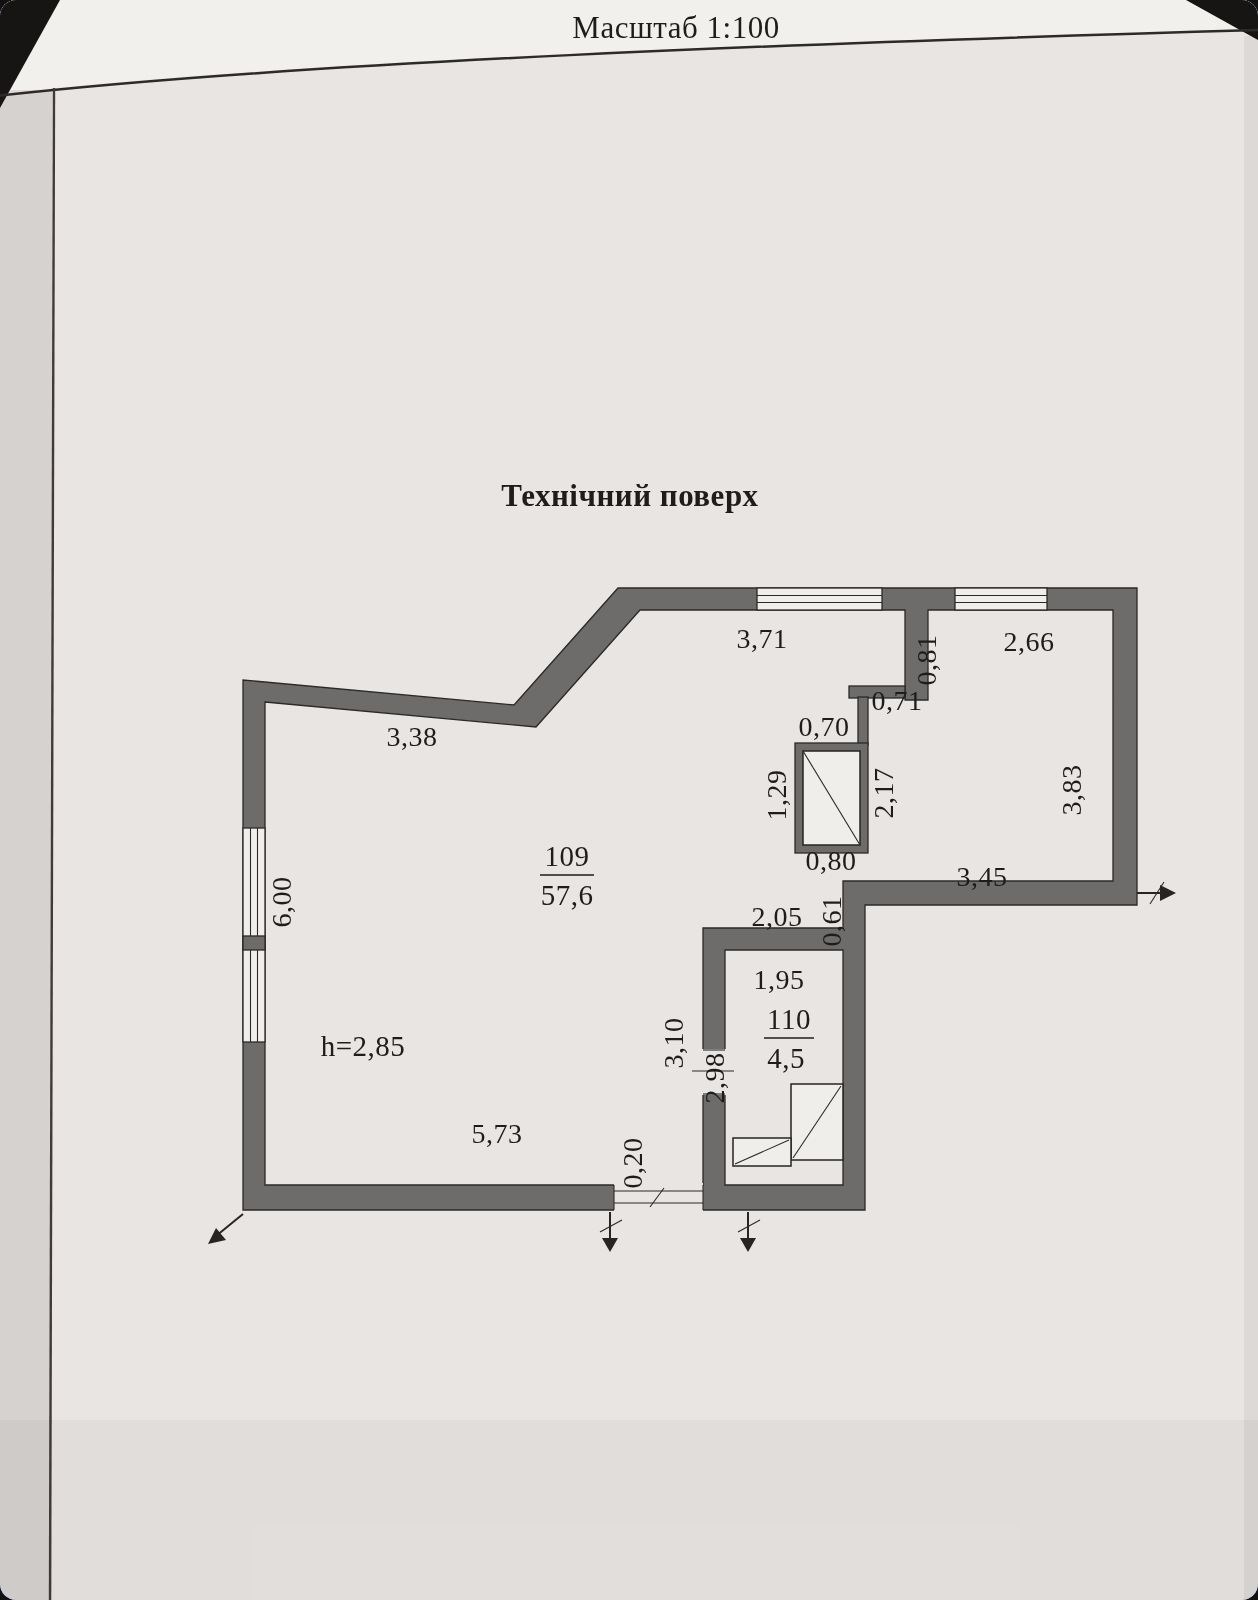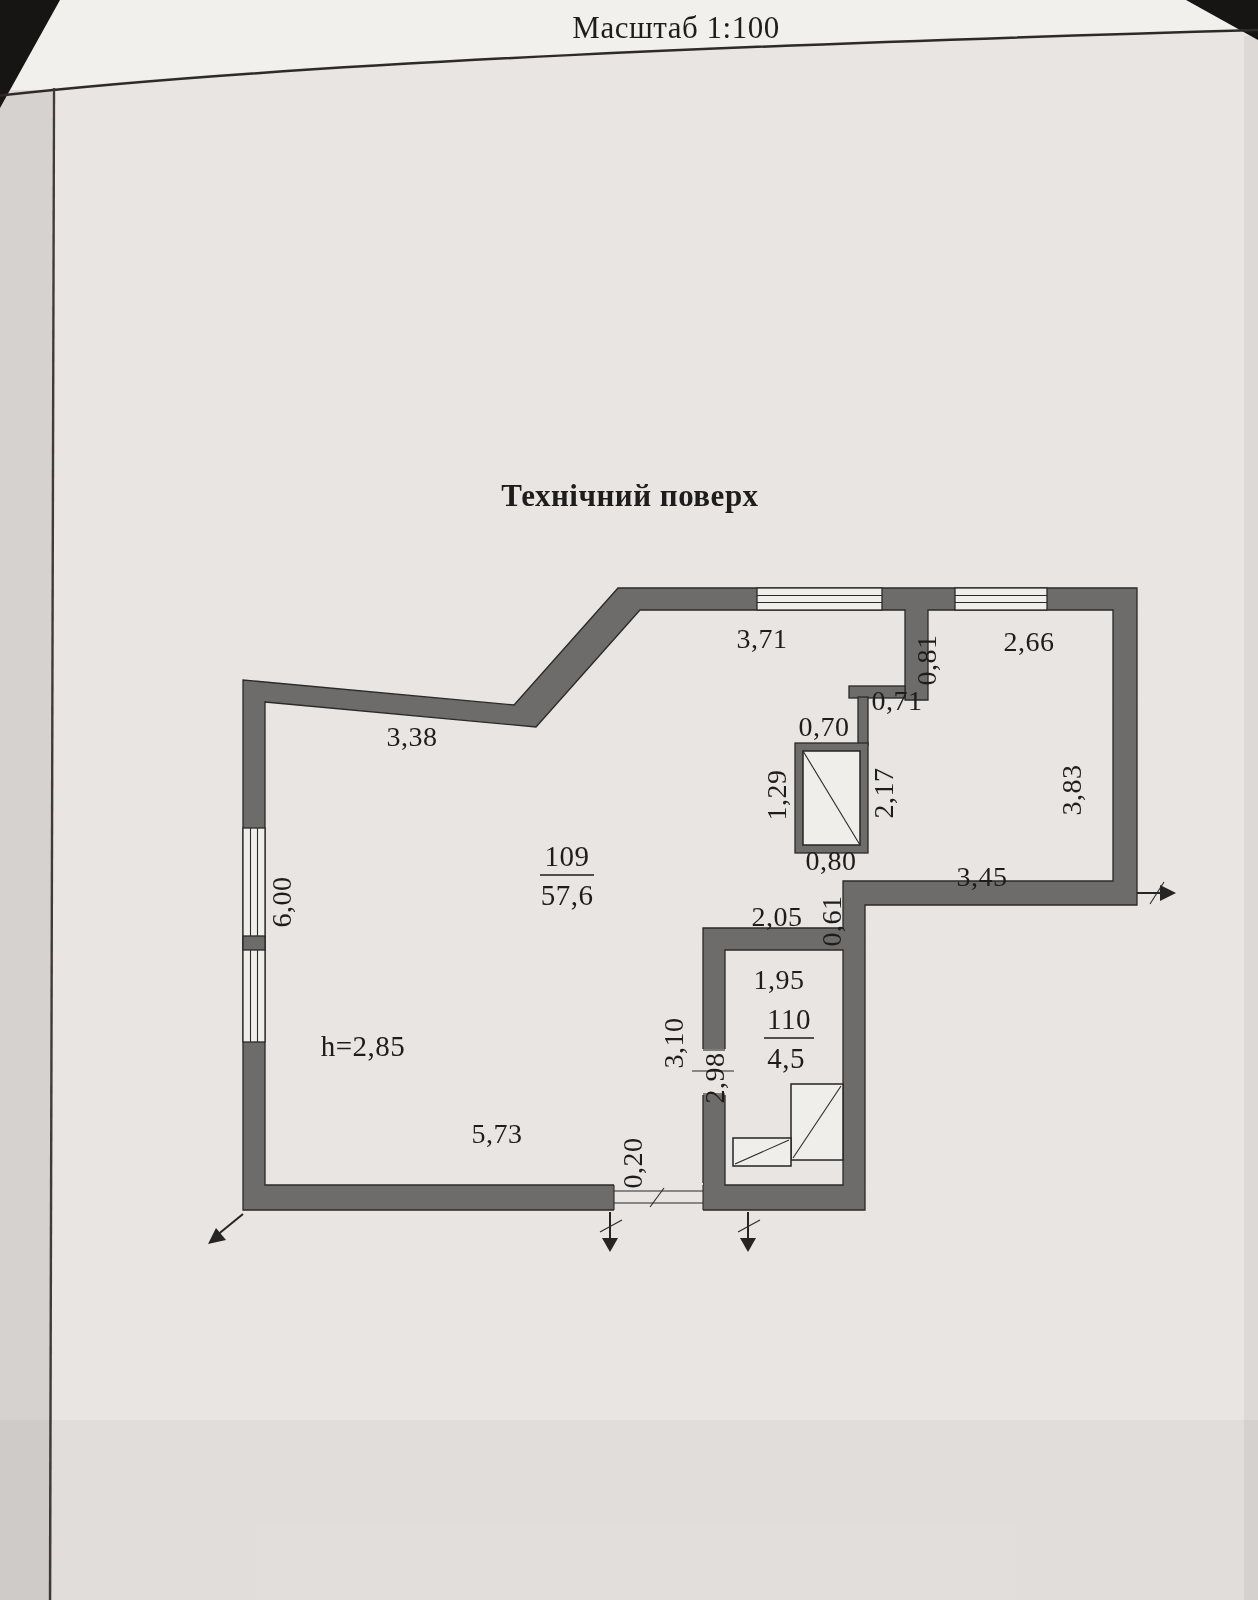--- a/index.html
+++ b/index.html
@@ -1,19 +1,20 @@
 <!DOCTYPE html>
 <html><head>
 <meta charset="utf-8">
 <style>
   html,body{margin:0;padding:0;background:#111;}
   .stage{
     position:relative;width:1258px;height:1600px;overflow:hidden;
     background:#1d4ed8;
     font-family:"Liberation Serif","DejaVu Serif",serif;
+    border-radius:16px;
   }
   svg{position:absolute;left:0;top:0;display:block;}
   text{fill:#1f1d1b;}
   .scale-label{font-size:31px;letter-spacing:.5px;}
   .plan-title{font-size:31px;font-weight:600;letter-spacing:.5px;}
   .dim{font-size:28px;letter-spacing:.5px;}
   .dim-lg{font-size:29px;letter-spacing:.5px;}
   .wallpath{fill:#6d6c6a;stroke:#2b2a28;stroke-width:1.3;}
   .winrect{fill:#f0eeeb;stroke:#2b2a28;stroke-width:1.3;}
   .thinline{stroke:#2b2a28;stroke-width:1.1;fill:none;}

